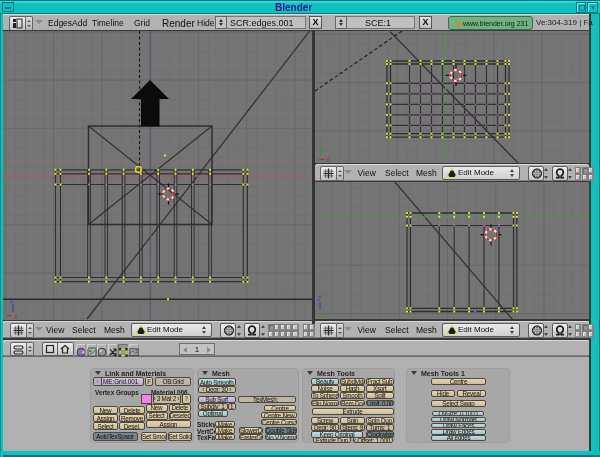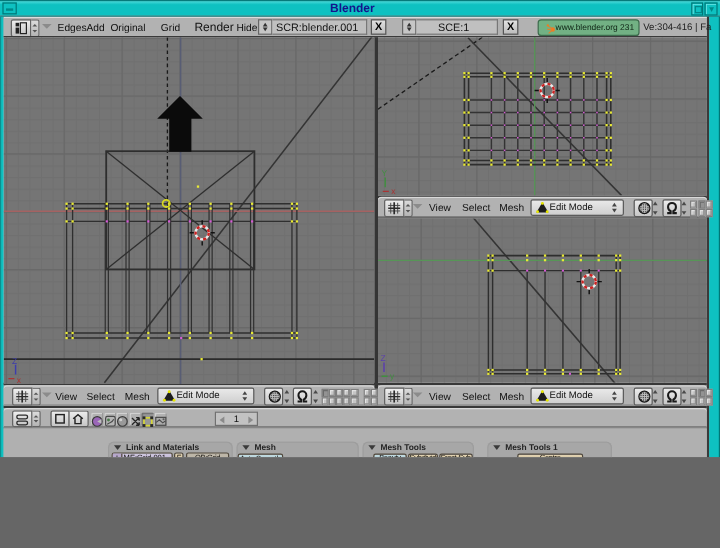--- a/index.html
+++ b/index.html
@@ -1,14 +1,14 @@
 <!DOCTYPE html>
 <html><head><meta charset="utf-8"><style>
 html,body{margin:0;padding:0;background:#666}
-#root{position:relative;width:600px;height:381px;overflow:hidden;font-family:"Liberation Sans",sans-serif;background:#b0b0b0;}
+#root{position:relative;width:600px;height:457px;overflow:hidden;font-family:"Liberation Sans",sans-serif;background:#b0b0b0;}
 #root div{position:absolute;}
 .pb{border:1px solid #50483c;box-sizing:border-box;text-align:center;font-size:6.3px;letter-spacing:-0.25px;color:#15130f;white-space:nowrap;overflow:hidden;border-radius:2px;}
 .tan{background:linear-gradient(#e3d4b4,#cdbc96);}
 .blu{background:linear-gradient(#c3dce2,#a4c3cd);}
 .lav{background:linear-gradient(#d0c8e0,#b6accc);}
 .cya{background:linear-gradient(#bcdcdc,#9cc4c4);}
 .drk{background:#76888d;color:#0c0c0c;}
 .fld{background:#c9bda1;}
 .gry{background:#bdb6a8;}
 .lbl{font-size:6.4px;font-weight:bold;color:#1c1c1c;white-space:nowrap;}
@@ -38,49 +38,49 @@
         <rect x="7" y="2" width="5" height="9" fill="none" stroke="#222" stroke-width="1"></rect>
       </svg>
     </div>
     <div style="left:26px;top:15.5px;width:7px;height:15px;background:linear-gradient(#dcdcdc,#b4b4b4);border:1px solid #646464;border-left:none;border-radius:0 2px 2px 0;box-sizing:border-box;">
       <div style="position:absolute;left:1.2px;top:3px;width:0;height:0;border-left:2px solid transparent;border-right:2px solid transparent;border-bottom:2.5px solid #555"></div>
       <div style="position:absolute;left:1.2px;bottom:3px;width:0;height:0;border-left:2px solid transparent;border-right:2px solid transparent;border-top:2.5px solid #555"></div>
     </div>
 <div style="left:35px;top:19.5px;width:0;height:0;border-left:4.0px solid transparent;border-right:4.0px solid transparent;border-top:4.5px solid #8b8b8b;"></div>
 <div style="left:48px;top:17.5px;font-size:8.5px;color:#111;white-space:nowrap;">Edges</div>
 <div style="left:72px;top:17.5px;font-size:8.5px;color:#111;white-space:nowrap;">Add</div>
-<div style="left:92px;top:17.5px;font-size:8.5px;color:#111;white-space:nowrap;">Original</div>
+<div style="left:92px;top:17.5px;font-size:8.5px;color:#111;white-space:nowrap;">Timeline</div>
 <div style="left:134px;top:17.5px;font-size:8.5px;color:#111;white-space:nowrap;">Grid</div>
 <div style="left:162px;top:17.5px;font-size:10px;color:#111;white-space:nowrap;">Render</div>
 <div style="left:197px;top:17.5px;font-size:8.5px;color:#111;white-space:nowrap;">Hide</div>
 <div style="left:215px;top:16px;width:12px;height:13px;background:#c6c6c6;border:1px solid #666;box-sizing:border-box;">
       <div style="left:3px;top:2px;width:0;height:0;border-left:2.5px solid transparent;border-right:2.5px solid transparent;border-bottom:3px solid #333"></div>
       <div style="left:3px;bottom:2px;width:0;height:0;border-left:2.5px solid transparent;border-right:2.5px solid transparent;border-top:3px solid #333"></div>
     </div>
 <div style="left:227px;top:16px;width:79px;height:13px;background:#c0c0c0;border:1px solid #777;border-left:none;box-sizing:border-box;font-size:9px;color:#111;">
-      <span style="position:absolute;left:3px;top:1px">SCR:blender.001</span>
+      <span style="position:absolute;left:3px;top:1px">SCR:edges.001</span>
     </div>
 <div style="left:309px;top:16px;width:13px;height:13px;background:linear-gradient(#e2e2e2,#bcbcbc);border:1px solid #555;box-sizing:border-box;text-align:center;font-size:9px;font-weight:bold;color:#000;"><span style="position:relative;top:0px">X</span></div>
 <div style="left:335px;top:16px;width:12px;height:13px;background:#c6c6c6;border:1px solid #666;box-sizing:border-box;">
       <div style="left:3px;top:2px;width:0;height:0;border-left:2.5px solid transparent;border-right:2.5px solid transparent;border-bottom:3px solid #333"></div>
       <div style="left:3px;bottom:2px;width:0;height:0;border-left:2.5px solid transparent;border-right:2.5px solid transparent;border-top:3px solid #333"></div>
     </div>
 <div style="left:347px;top:16px;width:68px;height:13px;background:#c0c0c0;border:1px solid #777;border-left:none;box-sizing:border-box;font-size:9px;color:#111;">
       <span style="position:absolute;left:18px;top:1px">SCE:1</span>
     </div>
 <div style="left:419px;top:16px;width:13px;height:13px;background:linear-gradient(#e2e2e2,#bcbcbc);border:1px solid #555;box-sizing:border-box;text-align:center;font-size:9px;font-weight:bold;color:#000;"><span style="position:relative;top:0px">X</span></div>
 <div style="left:448px;top:15.5px;width:85px;height:14px;background:#72b184;border:1px solid #3c6b4c;border-radius:3px;box-sizing:border-box;">
       <svg width="11" height="12" style="position:absolute;left:5px;top:1.5px">
         <circle cx="6.6" cy="6.6" r="1.9" fill="#ee7c24"></circle>
         <path d="M5.4 5.4 L2.6 3.4 M4.7 6.6 L2 6.4 M5.4 7.8 L3.2 9.8" stroke="#ee7c24" stroke-width="0.85" fill="none"></path>
         <circle cx="2.5" cy="3.2" r="0.95" fill="#ee7c24"></circle>
       </svg>
       <span style="position:absolute;left:14px;top:3px;font-size:7px;color:#0d2213">www.blender.org 231</span>
     </div>
-<div style="left:536px;top:17.5px;font-size:8px;color:#222;white-space:nowrap;">Ve:304-416 | Fa</div>
+<div style="left:536px;top:17.5px;font-size:8px;color:#222;white-space:nowrap;">Ve:304-319 | Fa</div>
 <div style="left:3px;top:30px;width:586px;height:1px;background:#3a3a3a;"></div>
 <div style="left:311.5px;top:31px;width:3px;height:307px;background:#353535;"></div>
 <div style="left:3px;top:319px;width:586px;height:2px;background:#383838;"></div>
 <div style="left:315px;top:163px;width:274px;height:1.5px;background:#383838;"></div>
 <div style="left:315px;top:181px;width:274px;height:1px;background:#383838;"></div>
 <div style="left:3px;top:338px;width:586px;height:2px;background:#383838;"></div>
 <div style="left:3px;top:356px;width:586px;height:1px;background:#6a6a6a;"></div>
 <div style="left:3px;top:31px;width:309px;height:289px;overflow:hidden;">
       <svg width="309" height="289" style="position:absolute;left:0;top:0">
         <defs>

